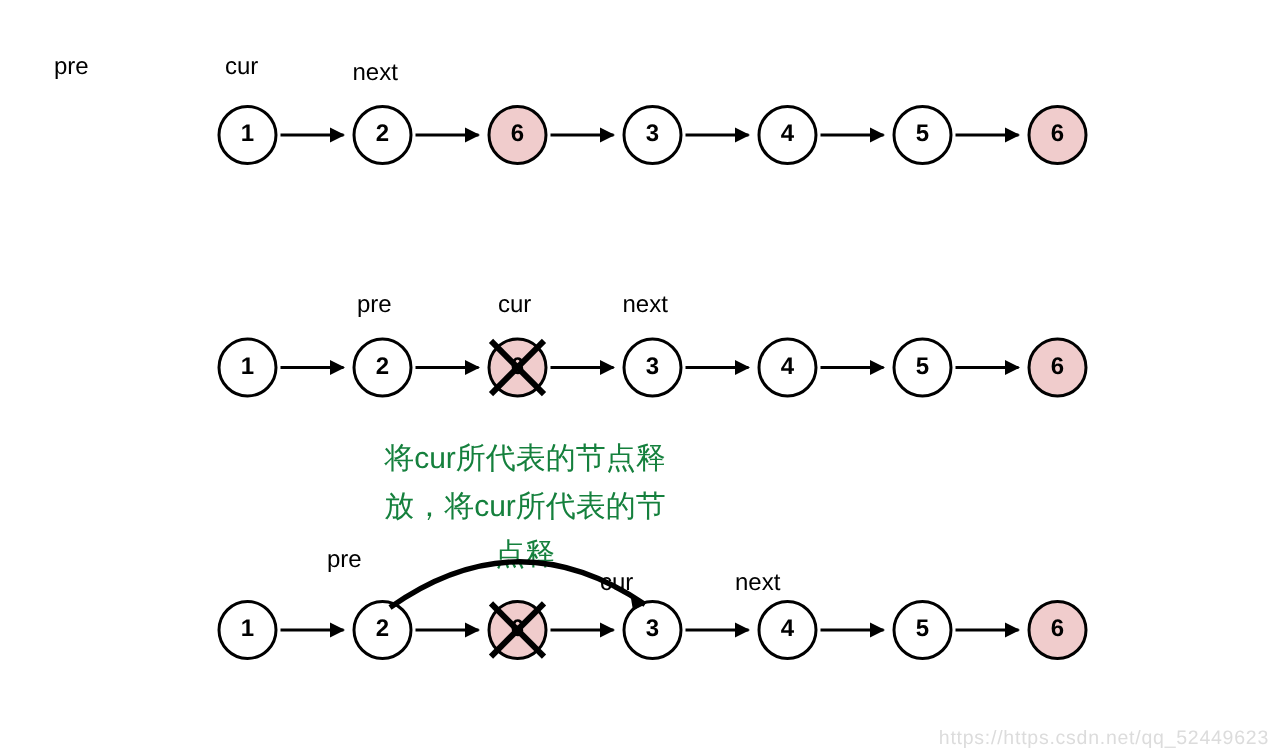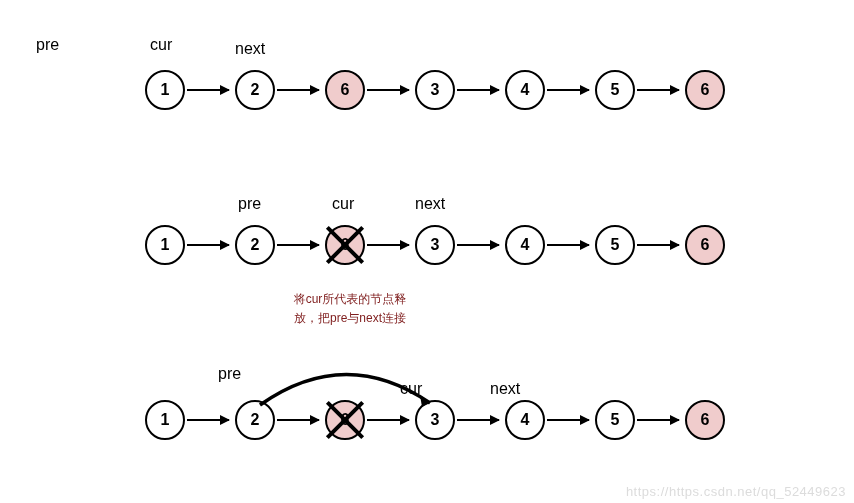--- a/index.html
+++ b/index.html
@@ -58,22 +58,22 @@
       top: 0;
       width: 4px;
       height: 100%;
       background: #000;
       transform-origin: center;
     }
     .cross::before { transform: translateX(-50%) rotate(45deg); }
     .cross::after { transform: translateX(-50%) rotate(-45deg); }
     .caption {
       position: absolute;
-      font-size: 12px;
-      color: #7f1d1d;
+      font-size: 20px;
+      color: #15803d;
       text-align: center;
       line-height: 1.6;
     }
     .curve-arrow {
       position: absolute;
       pointer-events: none;
     }
     .watermark {
       position: absolute;
       right: 8px;
@@ -147,21 +147,21 @@
 <div class="node" style="left:595px; top:225px;">
     <span>5</span>
   </div>
 <div class="arrow" style="left:637px; top:244px; width:42px;"></div>
 <div class="node pink" style="left:685px; top:225px;">
     <span>6</span>
   </div>
 
 <div class="caption" style="left:255px; top:290px; width:190px;">
   <div>将cur所代表的节点释</div>
-  <div>放，把pre与next连接</div>
+  <div>放，将cur所代表的节点释</div>
 </div>
 
 <div class="label" style="left:218px; top:365px;">pre</div>
 <div class="label" style="left:400px; top:380px;">cur</div>
 <div class="label" style="left:490px; top:380px;">next</div>
 
 <div class="node" style="left:145px; top:400px;">
     <span>1</span>
   </div>
 <div class="arrow" style="left:187px; top:419px; width:42px;"></div>

